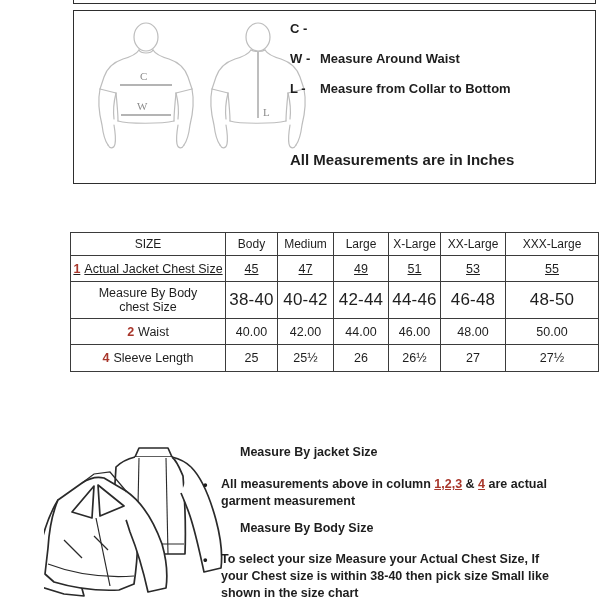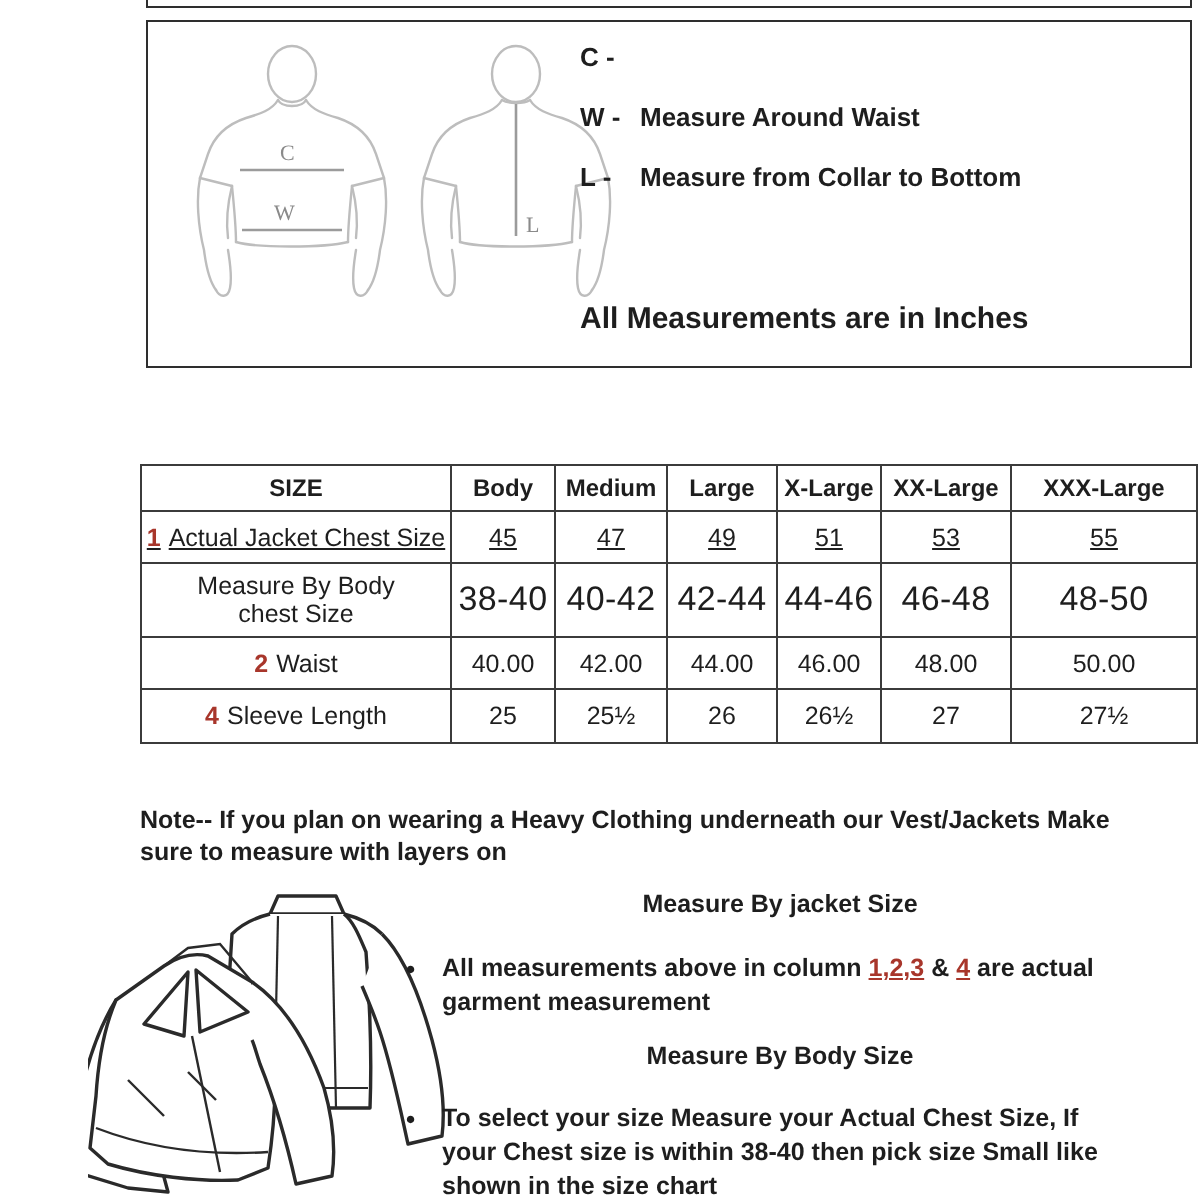--- a/index.html
+++ b/index.html
@@ -17,32 +17,32 @@
   .legend-row{display:flex;font-weight:bold;font-size:13px;margin-bottom:15px;}
   .legend-key{width:30px;flex:0 0 auto;}
   .units-note{position:absolute;left:216px;top:140px;font-weight:bold;font-size:15px;}
   
   .model-bar{position:absolute;left:73px;top:181px;width:521px;height:30px;border:1.5px solid #2e2e2e;
              display:flex;align-items:center;justify-content:center;font-weight:bold;font-size:17px;}
   
   table.size{position:absolute;left:70px;top:232px;width:528px;border-collapse:collapse;table-layout:fixed;}
   table.size td,table.size th{border:1.6px solid #3b3b3b;text-align:center;font-size:12.5px;
              font-weight:400;padding:0 2px;vertical-align:middle;}
-  table.size th{font-weight:bold;font-size:12px;}
+  table.size th{font-weight:normal;font-size:12px;}
   th.size-th{text-align:left;padding-left:6px;font-weight:400;font-size:13px;}
   td.lbl-left{text-align:left;padding-left:6px;font-size:13px;}
   .rnum{color:var(--accent);font-weight:bold;margin-right:4px;}
   tr.hdr{height:23px;} tr.r0{height:26px;text-decoration:underline;} tr.r1{height:37px;} tr.r2{height:26px;}
   tr.r3{height:27px;} tr.r4{height:27px;padding-left:36px;}
   tr.r1 td.val{font-size:17px;font-weight:500;letter-spacing:.2px;}
   
   .note{position:absolute;left:70px;top:402px;width:505px;font-weight:bold;font-size:12.5px;line-height:16px;}
   
   .jacket-art{position:absolute;left:44px;top:436px;}
-  .sec-heading{position:absolute;left:240px;width:300px;text-align:center;font-weight:bold;font-size:12.5px;}
+  .sec-heading{position:absolute;left:240px;width:300px;font-weight:bold;font-size:12.5px;}
   .h-jacket{top:445px;} .h-body{top:521px;}
   .bullet{position:absolute;left:203px;width:362px;display:flex;font-weight:bold;font-size:12.5px;line-height:17px;}
   .b1{top:476px;} .b2{top:551px;}
   .bullet .dot{flex:0 0 18px;font-size:13px;}
   .red{color:var(--accent);font-weight:bold;text-decoration:underline;}
   svg{display:block;}
 </style>
 </head>
 <body>
 
@@ -176,21 +176,20 @@
       <td class="val">25</td>
       <td class="val">25½</td>
       <td class="val">26</td>
       <td class="val">26½</td>
       <td class="val">27</td>
       <td class="val">27½</td>
     </tr>
   </tbody>
     </table>
 
-  <div class="note">Note-- If you plan on wearing a Heavy Clothing underneath our Vest/Jackets Make sure to measure with layers on</div>
 
   <svg class="jacket-art" width="200" height="163" viewBox="0 0 200 163">
 
     <g fill="#ffffff" stroke="#2a2a2a" stroke-width="1.7" stroke-linejoin="round">
       <path d="M95 12 L124 12 L128 21 L91 21 Z"></path>
       <path d="M91 21 C83 23 76 27 72 31 C70 58 69 88 70 118 L141 118 C142 92 141 66 139 40 C136 33 133 25 128 21"></path>
       <path d="M147 31 C158 42 166 62 172 84 C176 99 179 116 177 132 L160 136 C156 118 152 98 146 80 C143 71 140 64 137 57"></path>
       <path d="M128 21 C136 23 143 27 147 31"></path>
     </g>
     <g fill="none" stroke="#2a2a2a" stroke-width="1.1">

